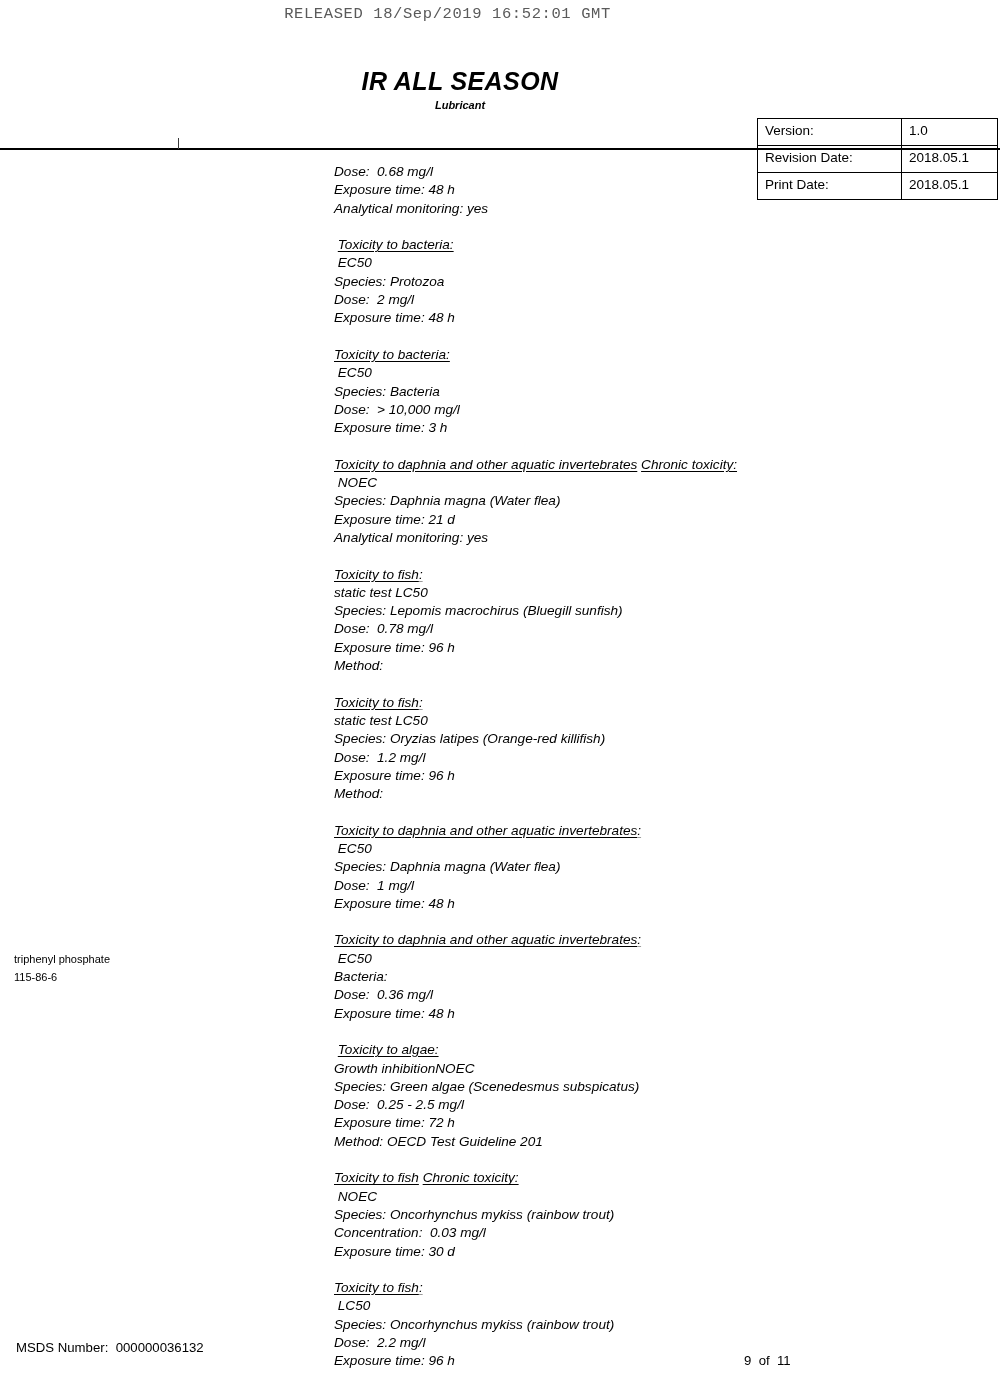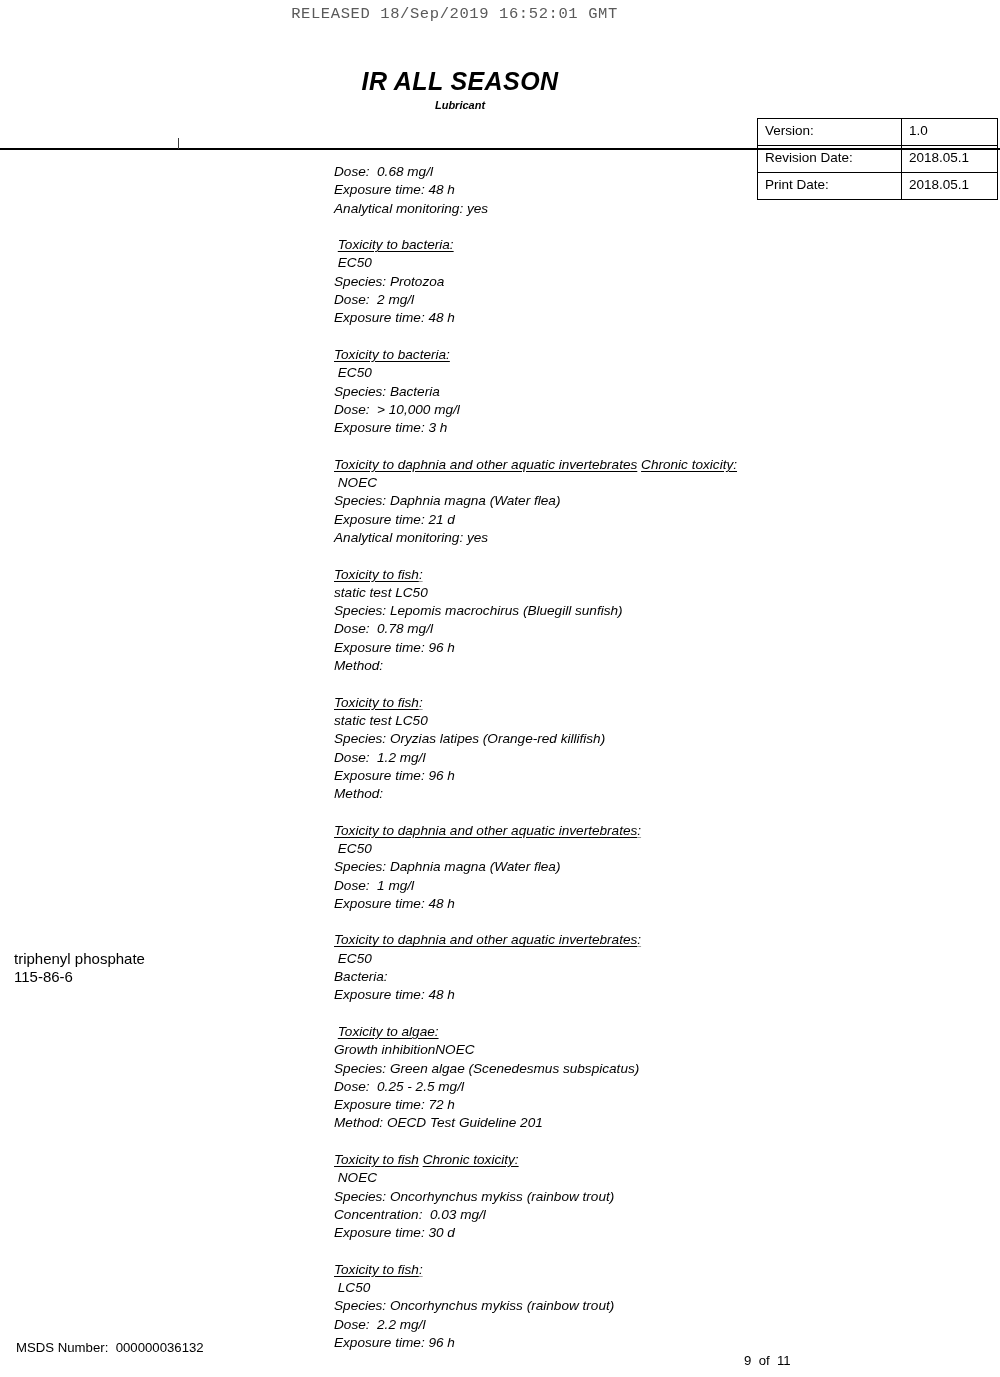--- a/index.html
+++ b/index.html
@@ -13,21 +13,21 @@
     position: relative;
     font-family: "Liberation Sans", sans-serif;
     color: #000000;
     -webkit-font-smoothing: antialiased;
   }
 
   
   .released-stamp {
     position: absolute;
     top: 5px;
-    left: 7px;
+    left: 0;
     width: 895px;
     text-align: center;
     font-family: "Liberation Mono", monospace;
     font-size: 15.5px;
     letter-spacing: 0.6px;
     color: #5a5a5a;
     white-space: pre;
   }
 
   
@@ -103,21 +103,21 @@
     width: 1000px;
   }
   .row {
     position: relative;
     display: block;
   }
   .col-left {
     position: absolute;
     left: 14px;
     width: 300px;
-    font-size: 15px;
+    font-size: 11px;
     line-height: 18.3px;
     white-space: pre-line;
   }
   .col-right {
     margin-left: 334px;
     width: 620px;
     font-size: 13.6px;
     line-height: 18.3px;
     font-style: italic;
   }
@@ -226,20 +226,21 @@
         <div class="line blank"></div>
         <div class="line"><span class="u">Toxicity to daphnia and other aquatic invertebrates</span><span class="u-faint">:</span></div>
         <div class="line"> EC50</div>
         <div class="line">Species: Daphnia magna (Water flea)</div>
         <div class="line">Dose:  1 mg/l</div>
         <div class="line">Exposure time: 48 h</div>
         <div class="line blank"></div>
         <div class="line"><span class="u">Toxicity to daphnia and other aquatic invertebrates</span><span class="u-faint">:</span></div>
         <div class="line"> EC50</div>
         <div class="line">Bacteria:</div>
+        <div class="line">Dose:  0.36 mg/l</div>
         <div class="line">Exposure time: 48 h</div>
         <div class="line blank"></div>
         <div class="line"> <span class="u">Toxicity to algae:</span></div>
         <div class="line">Growth inhibitionNOEC</div>
         <div class="line">Species: Green algae (Scenedesmus subspicatus)</div>
         <div class="line">Dose:  0.25 - 2.5 mg/l</div>
         <div class="line">Exposure time: 72 h</div>
         <div class="line">Method: OECD Test Guideline 201</div>
         <div class="line blank"></div>
         <div class="line"><span class="u">Toxicity to fish</span> <span class="u">Chronic toxicity:</span></div>

